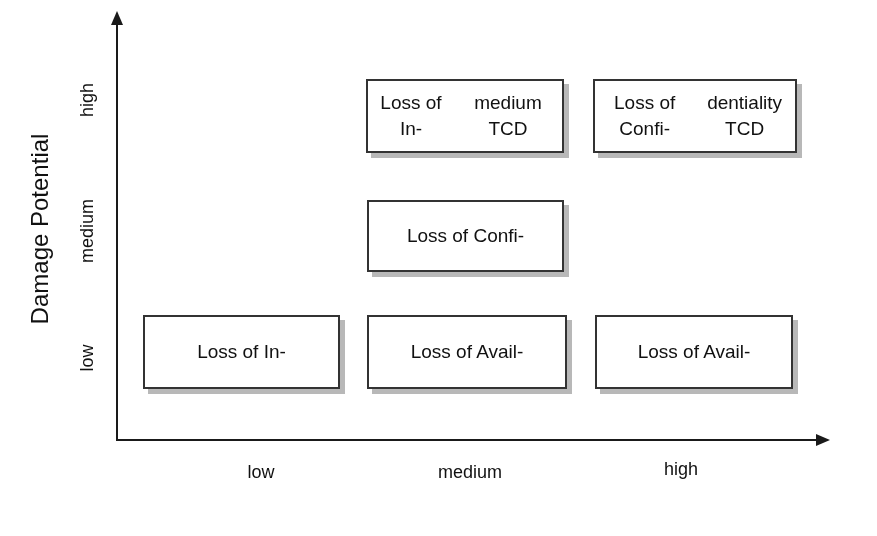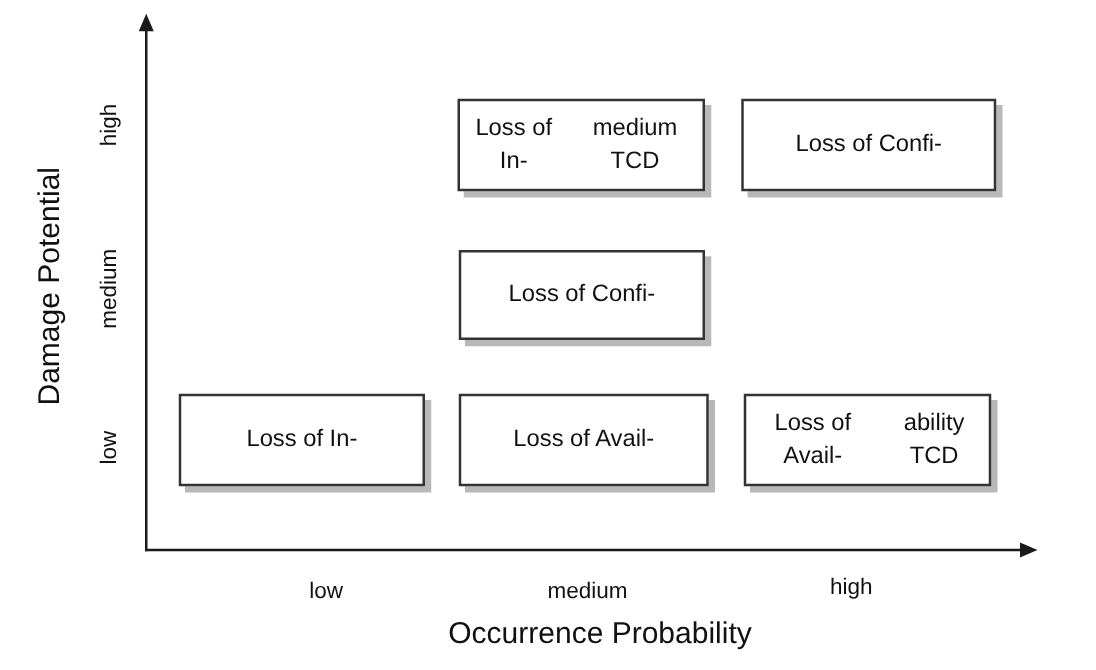--- a/index.html
+++ b/index.html
@@ -118,49 +118,48 @@
 <body>
 
 <div class="canvas">
 
   <div class="axis-line y-axis-line"></div>
   <div class="arrow-up"></div>
   <div class="axis-line x-axis-line"></div>
   <div class="arrow-right"></div>
 
   <div class="y-title">Damage Potential</div>
-  <div class="x-title">Occurrence Probability</div>
 
   <div class="tick y-tick y-tick-high">high</div>
   <div class="tick y-tick y-tick-medium">medium</div>
   <div class="tick y-tick y-tick-low">low</div>
 
   <div class="tick x-tick-low">low</div>
   <div class="tick x-tick-medium">medium</div>
   <div class="tick x-tick-high">high</div>
 
   <div class="node node-integrity-tcd">
     <span>Loss of In-</span>
     <span>medium TCD</span>
   </div>
 
   <div class="node node-confidentiality-tcd">
     <span>Loss of Confi-</span>
+    <span>dentiality TCD</span>
   </div>
 
   <div class="node node-confidentiality-pd">
     <span>Loss of Confi-</span>
   </div>
 
   <div class="node node-integrity-pd">
     <span>Loss of In-</span>
   </div>
 
   <div class="node node-availability-pd">
     <span>Loss of Avail-</span>
   </div>
 
   <div class="node node-availability-tcd">
     <span>Loss of Avail-</span>
-    <span>ability TCD</span>
   </div>
 
 </div>
 
 </body></html>

